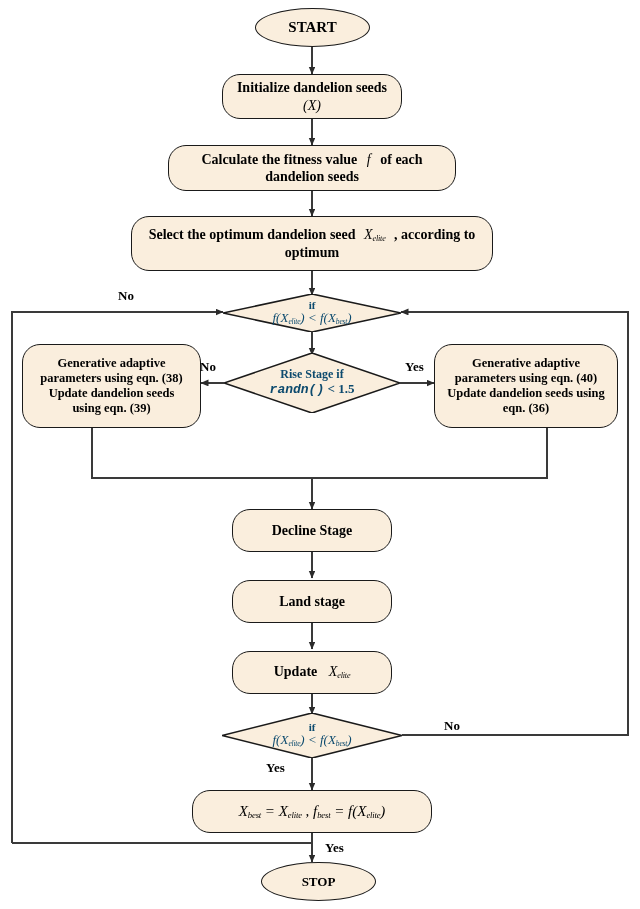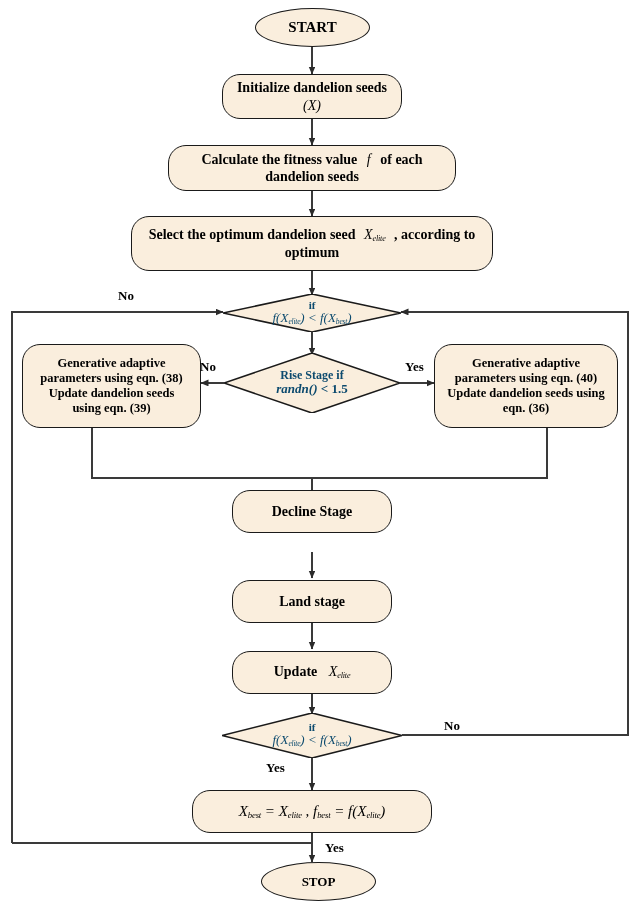--- a/index.html
+++ b/index.html
@@ -20,21 +20,21 @@
 
   .dia{position:absolute;}
   .dia .dtxt{position:absolute;left:0;top:0;width:100%;height:100%;
              display:flex;flex-direction:column;align-items:center;
              justify-content:center;color:#0c4a6e;font-weight:bold;
              text-align:center;pointer-events:none;}
 
   .mi{font-style:italic;font-family:"Liberation Serif","DejaVu Serif",serif;
       font-weight:normal;}
   .mib{font-style:italic;font-weight:bold;
-       font-family:Liberation Serif, serif;}
+       font-family:Liberation Mono, monospace;}
   sub{font-size:.58em;font-style:italic;vertical-align:-0.28em;letter-spacing:-0.2px;}
   .eq{font-size:15px;white-space:nowrap;}
   .nw{white-space:nowrap;}
 </style>
 </head>
 <body>
 
 <div id="chart">
 
   <svg id="wires" viewBox="0 0 640 909" xmlns="http://www.w3.org/2000/svg">
@@ -144,21 +144,21 @@
 
   <div class="node proc" style="left:434px;top:344px;width:184px;height:84px;font-size:12.5px;">
     <div>
       <div>Generative adaptive</div>
       <div>parameters using eqn. (40)</div>
       <div>Update dandelion seeds using</div>
       <div>eqn. (36)</div>
     </div>
   </div>
 
-  <div class="node proc" style="left:232px;top:490px;width:160px;height:43px;font-size:14px;">
+  <div class="node proc" style="left:232px;top:509px;width:160px;height:43px;font-size:14px;">
     <span>Decline Stage</span>
   </div>
 
   <div class="node proc" style="left:232px;top:651px;width:160px;height:43px;font-size:14px;">
     <span class="nw">
       <span>Update</span>
       <span class="mi" style="padding-left:8px;"><span>X</span><sub>elite</sub></span>
     </span>
   </div>
 

